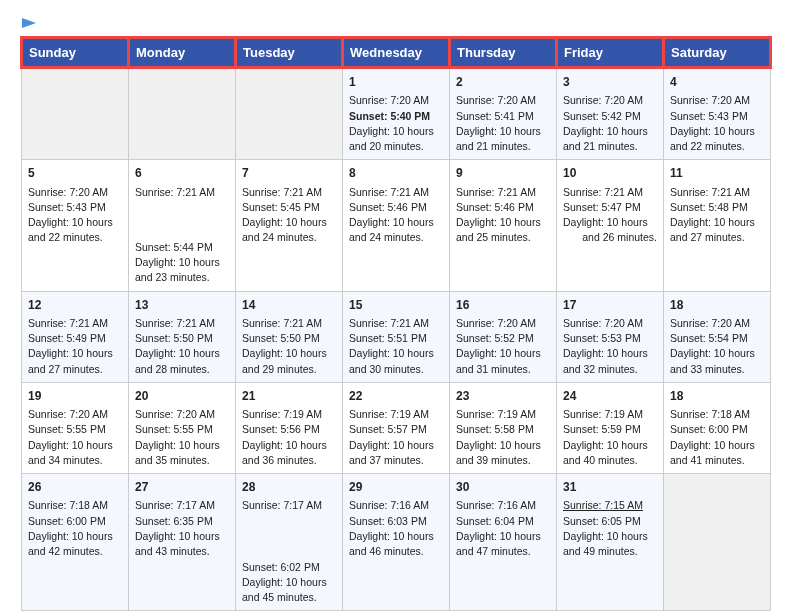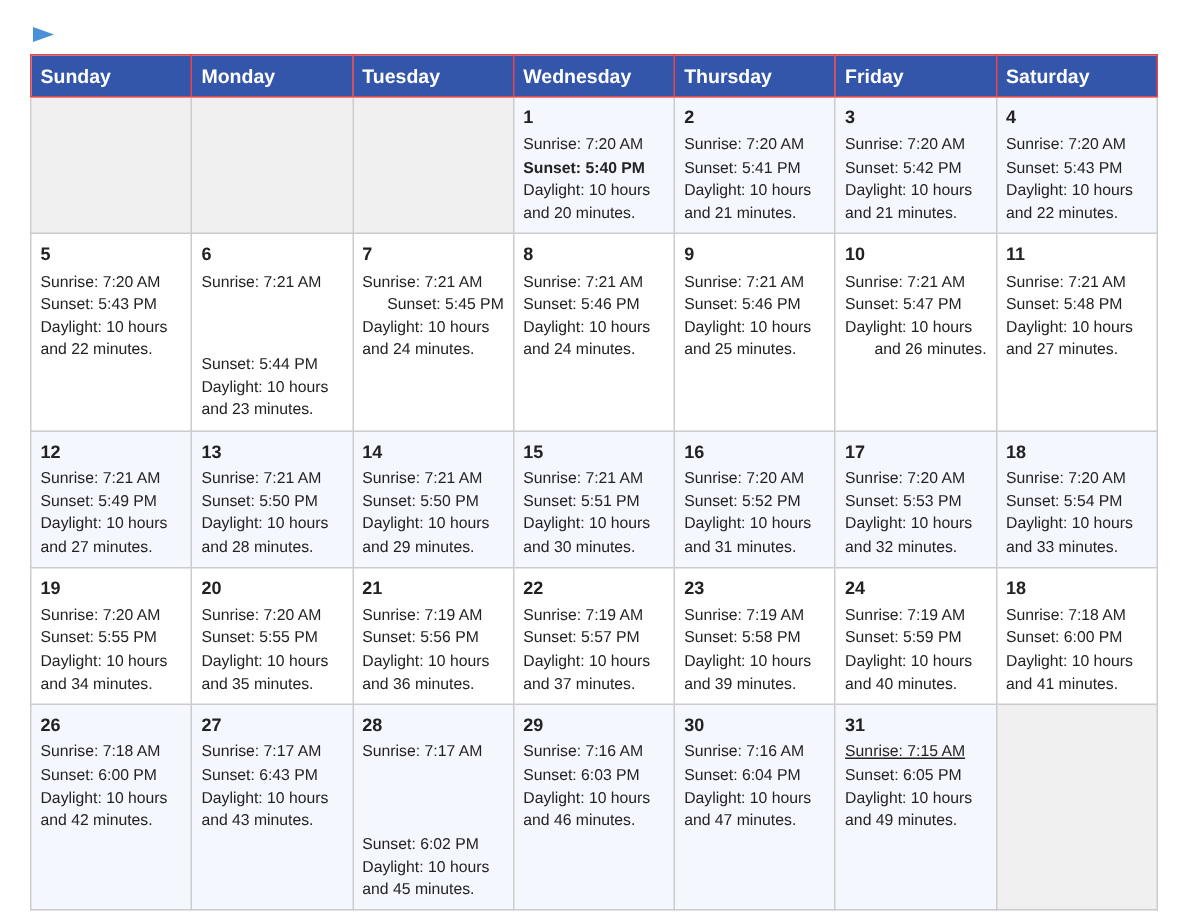--- a/index.html
+++ b/index.html
@@ -41,21 +41,21 @@
       border-collapse: collapse;
       table-layout: fixed;
     }
     thead tr th {
       background: #3355aa;
       color: #fff;
       text-align: left;
       padding: 6px 6px;
       font-size: 13px;
       font-weight: bold;
-      border: 1px solid #ef4444;
+      border: 3px solid #ef4444;
     }
     tbody tr td {
       border: 1px solid #ccc;
       vertical-align: top;
       padding: 5px 6px;
       height: 80px;
       background: #fff;
       font-size: 10.5px;
       color: #222;
       line-height: 1.45;
@@ -150,21 +150,21 @@
           <td>
             <span class="day-num">6</span>
             <span style="display: block;">Sunrise: 7:21 AM</span>
             <span style="display: block; margin-top: 40px;">Sunset: 5:44 PM</span>
             <span style="display: block;">Daylight: 10 hours</span>
             <span style="display: block;">and 23 minutes.</span>
           </td>
           <td>
             <span class="day-num">7</span>
             <span style="display: block;">Sunrise: 7:21 AM</span>
-            <span style="display: block; text-align: right;">Sunset: 5:45 PM</span>
+            <span style="display: block;">Sunset: 5:45 PM</span>
             <span style="display: block;">Daylight: 10 hours</span>
             <span style="display: block;">and 24 minutes.</span>
           </td>
           <td>
             <span class="day-num">8</span>
             <span style="display: block;">Sunrise: 7:21 AM</span>
             <span style="display: block;">Sunset: 5:46 PM</span>
             <span style="display: block;">Daylight: 10 hours</span>
             <span style="display: block;">and 24 minutes.</span>
           </td>
@@ -296,21 +296,21 @@
           <td>
             <span class="day-num">26</span>
             <span style="display: block;">Sunrise: 7:18 AM</span>
             <span style="display: block;">Sunset: 6:00 PM</span>
             <span style="display: block;">Daylight: 10 hours</span>
             <span style="display: block;">and 42 minutes.</span>
           </td>
           <td>
             <span class="day-num">27</span>
             <span style="display: block;">Sunrise: 7:17 AM</span>
-            <span style="display: block;">Sunset: 6:43 PM</span>
+            <span style="display: block;">Sunset: 6:35 PM</span>
             <span style="display: block;">Daylight: 10 hours</span>
             <span style="display: block;">and 43 minutes.</span>
           </td>
           <td>
             <span class="day-num">28</span>
             <span style="display: block;">Sunrise: 7:17 AM</span>
             <span style="display: block; margin-top: 46px;">Sunset: 6:02 PM</span>
             <span style="display: block;">Daylight: 10 hours</span>
             <span style="display: block;">and 45 minutes.</span>
           </td>

